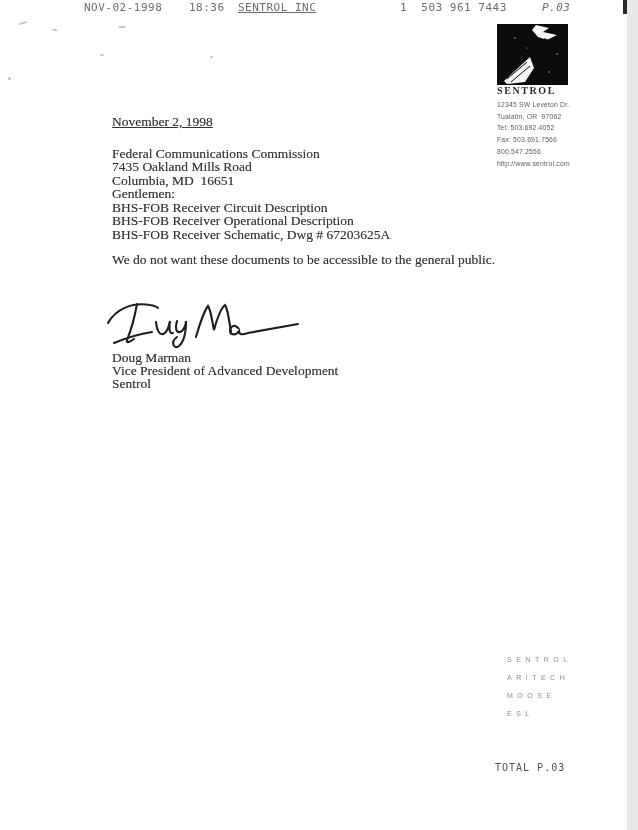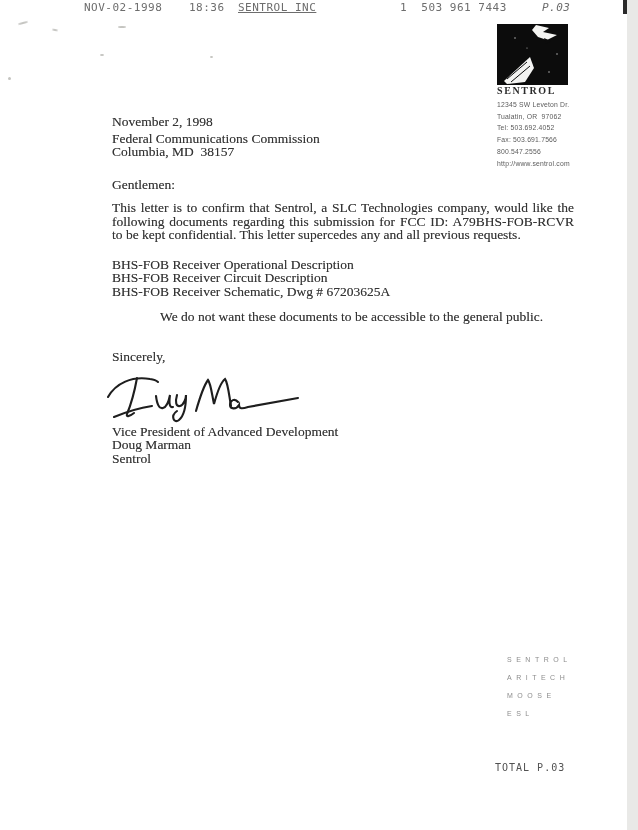--- a/index.html
+++ b/index.html
@@ -46,27 +46,27 @@
   .lh-address div{white-space:pre;}
 
   
   .letter{
     position:absolute;left:112px;top:115px;width:462px;
     font-family:"Liberation Serif", serif;
     font-size:13.5px;line-height:13.5px;color:#343434;
     text-shadow:0 0 .4px rgba(70,70,70,.55);
   }
   .letter .line{white-space:pre-wrap;}
-  .date-line{margin-bottom:3px;}
-  .recipient{margin-bottom:19px;}
-  .salutation{margin-bottom:10px;}
+  .date-line{margin-bottom:18px;text-decoration:underline;}
+  .recipient{}
+  .salutation{}
   .body-par{text-align:justify;margin-bottom:16px;}
   .doc-list{margin-bottom:12px;}
   .doc-list .line{line-height:13.6px;}
-  .closing-note{margin-bottom:26px;margin-left:48px;}
+  .closing-note{margin-bottom:26px;}
   .valediction{margin-bottom:0;}
   .signature{display:block;margin:4px 0 2px -6px;}
   .signer{line-height:13.2px;}
 
   
   .footer-brands{
     position:absolute;left:507px;top:651px;
     font-family:"Liberation Sans", sans-serif;
     font-size:7px;line-height:18px;letter-spacing:4.5px;
     color:#8d8d8d;
@@ -130,50 +130,49 @@
     <div>Fax: 503.691.7566</div>
     <div>800.547.2556</div>
     <div>http://www.sentrol.com</div>
   </div>
 
   <div class="letter">
     <div class="line date-line">November 2, 1998</div>
 
     <div class="recipient">
       <div class="line">Federal Communications Commission</div>
-      <div class="line">Columbia, MD  38157</div>
+      <div class="line">7435 Oakland Mills Road</div>
+      <div class="line">Columbia, MD  16651</div>
     </div>
 
     <div class="line salutation">Gentlemen:</div>
 
-    <div class="body-par">This letter is to confirm that Sentrol, a SLC Technologies company, would like the following documents regarding this submission for FCC ID: A79BHS-FOB-RCVR to be kept confidential. This letter supercedes any and all previous requests.</div>
 
     <div class="doc-list">
+      <div class="line">BHS-FOB Receiver Circuit Description</div>
       <div class="line">BHS-FOB Receiver Operational Description</div>
-      <div class="line">BHS-FOB Receiver Circuit Description</div>
       <div class="line">BHS-FOB Receiver Schematic, Dwg # 67203625A</div>
     </div>
 
     <div class="line closing-note">We do not want these documents to be accessible to the general public.</div>
 
-    <div class="line valediction">Sincerely,</div>
 
     <svg class="signature" width="196" height="56" viewBox="0 0 196 56" xmlns="http://www.w3.org/2000/svg" fill="none" stroke="#1e1e1e" stroke-width="2.1" stroke-linecap="round">
       <path d="M2,30 C10,16 26,9 44,12 C48,12.5 51,14 52,15"></path>
       <path d="M31,11 C29,22 26,35 21,47 C20,50 23,50 28,46"></path>
       <path d="M8,50 C20,45 33,41 46,39"></path>
       <path d="M50,29 C51,37 53,42 57,41 C61,40 63,33 64,28 C63,35 63,41 67,40"></path>
       <path d="M71,28 C69,35 70,40 74,39 C78,38 80,31 80,28 C80,36 79,48 73,53 C68,57 64,49 71,44"></path>
       <path d="M90,44 C94,30 99,17 102,13 C105,17 106,28 108,37 C111,26 115,15 119,12 C122,16 123,28 125,39"></path>
       <path d="M132,35 C129,31 124,33 124,38 C124,42 130,43 133,38 C133,42 136,42 142,40 L192,31"></path>
     </svg>
 
     <div class="signer">
+      <div class="line">Doug Marman</div>
       <div class="line">Vice President of Advanced Development</div>
-      <div class="line">Doug Marman</div>
       <div class="line">Sentrol</div>
     </div>
   </div>
 
   <div class="footer-brands">
     <div>SENTROL</div>
     <div>ARITECH</div>
     <div>MOOSE</div>
     <div>ESL</div>
   </div>

